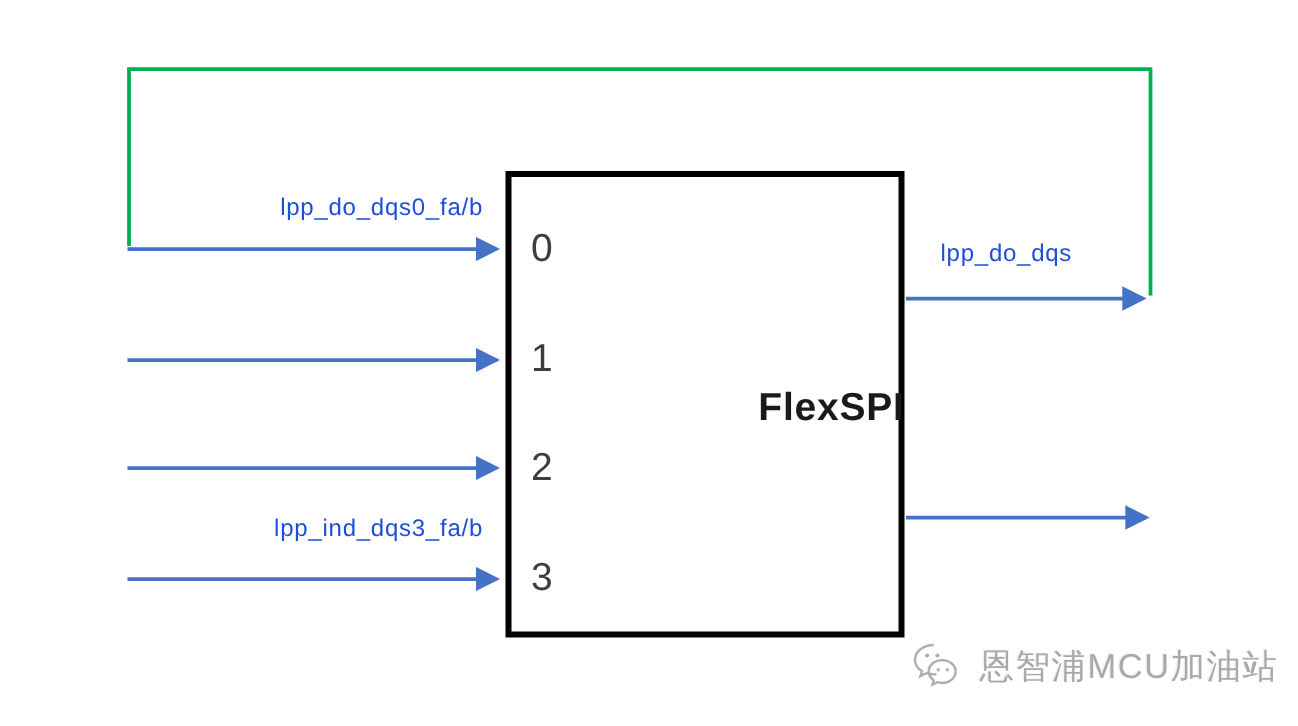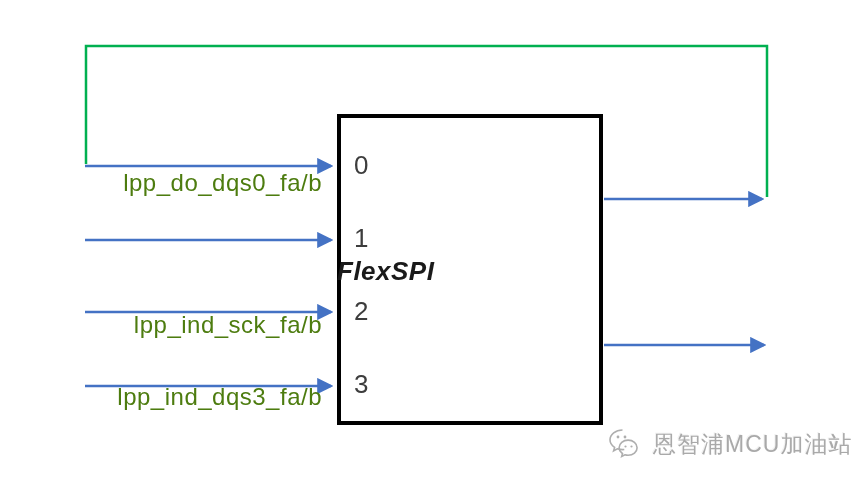--- a/index.html
+++ b/index.html
@@ -18,26 +18,25 @@
   #wires {
     position: absolute;
     left: 0;
     top: 0;
     width: 865px;
     height: 484px;
     pointer-events: none;
   }
   .signal-label {
     position: absolute;
-    font-size: 24px;
-    color: #4d7c0f;
+    font-size: 16px;
+    color: #1d4ed8;
     letter-spacing: 0.5px;
     white-space: nowrap;
     line-height: 30px;
-    margin-top: 44px;
   }
   .input-label {
     left: 60px;
     width: 262px;
     text-align: right;
   }
   .output-label {
     left: 627px;
     text-align: left;
   }
@@ -49,26 +48,25 @@
     height: 311px;
     border: 4px solid #000000;
     box-sizing: border-box;
     background: #ffffff;
   }
   #flexspi-title {
     position: absolute;
     left: 337px;
     top: 256px;
     width: 266px;
-    text-align: left;
+    text-align: right;
     font-size: 26px;
     font-weight: bold;
     color: #1a1a1a;
     letter-spacing: 0.5px;
-    font-style: italic;
   }
   .port-number {
     position: absolute;
     left: 354px;
     width: 40px;
     font-size: 26px;
     line-height: 32px;
     color: #3d3d3d;
   }
   #port-0 { top: 149px; }
@@ -123,23 +121,23 @@
 
   <div id="flexspi-box"></div>
   <div id="flexspi-title">FlexSPI</div>
 
   <div id="port-0" class="port-number">0</div>
   <div id="port-1" class="port-number">1</div>
   <div id="port-2" class="port-number">2</div>
   <div id="port-3" class="port-number">3</div>
 
   <div id="in-label-0" class="signal-label input-label">lpp_do_dqs0_fa/b</div>
-  <div id="in-label-2" class="signal-label input-label">lpp_ind_sck_fa/b</div>
   <div id="in-label-3" class="signal-label input-label">lpp_ind_dqs3_fa/b</div>
 
+  <div id="out-label-0" class="signal-label output-label">lpp_do_dqs</div>
 
   <div id="watermark">
     <svg width="38" height="32" viewBox="0 0 38 32">
       <g fill="none" stroke="#aeaeae" stroke-width="1.6">
         <path d="M14.5 2 C7.6 2 2 6.4 2 11.8 c0 3.1 1.8 5.8 4.6 7.6 l-1 3.4 3.8-2 c1.6.5 3.3.8 5.1.8 .6 0 1.2 0 1.8-.1"></path>
         <path d="M13.5 24.6 c-1.5-1.3-2.4-3-2.4-4.9 0-4.2 4-7.6 9-7.6 s9 3.4 9 7.6 -4 7.6-9 7.6 c-1.1 0-2.2-.2-3.2-.5 l-3.2 1.7 .8-2.9z"></path>
       </g>
       <g fill="#aeaeae">
         <circle cx="10" cy="9" r="1.4"></circle>
         <circle cx="17" cy="9" r="1.4"></circle>

